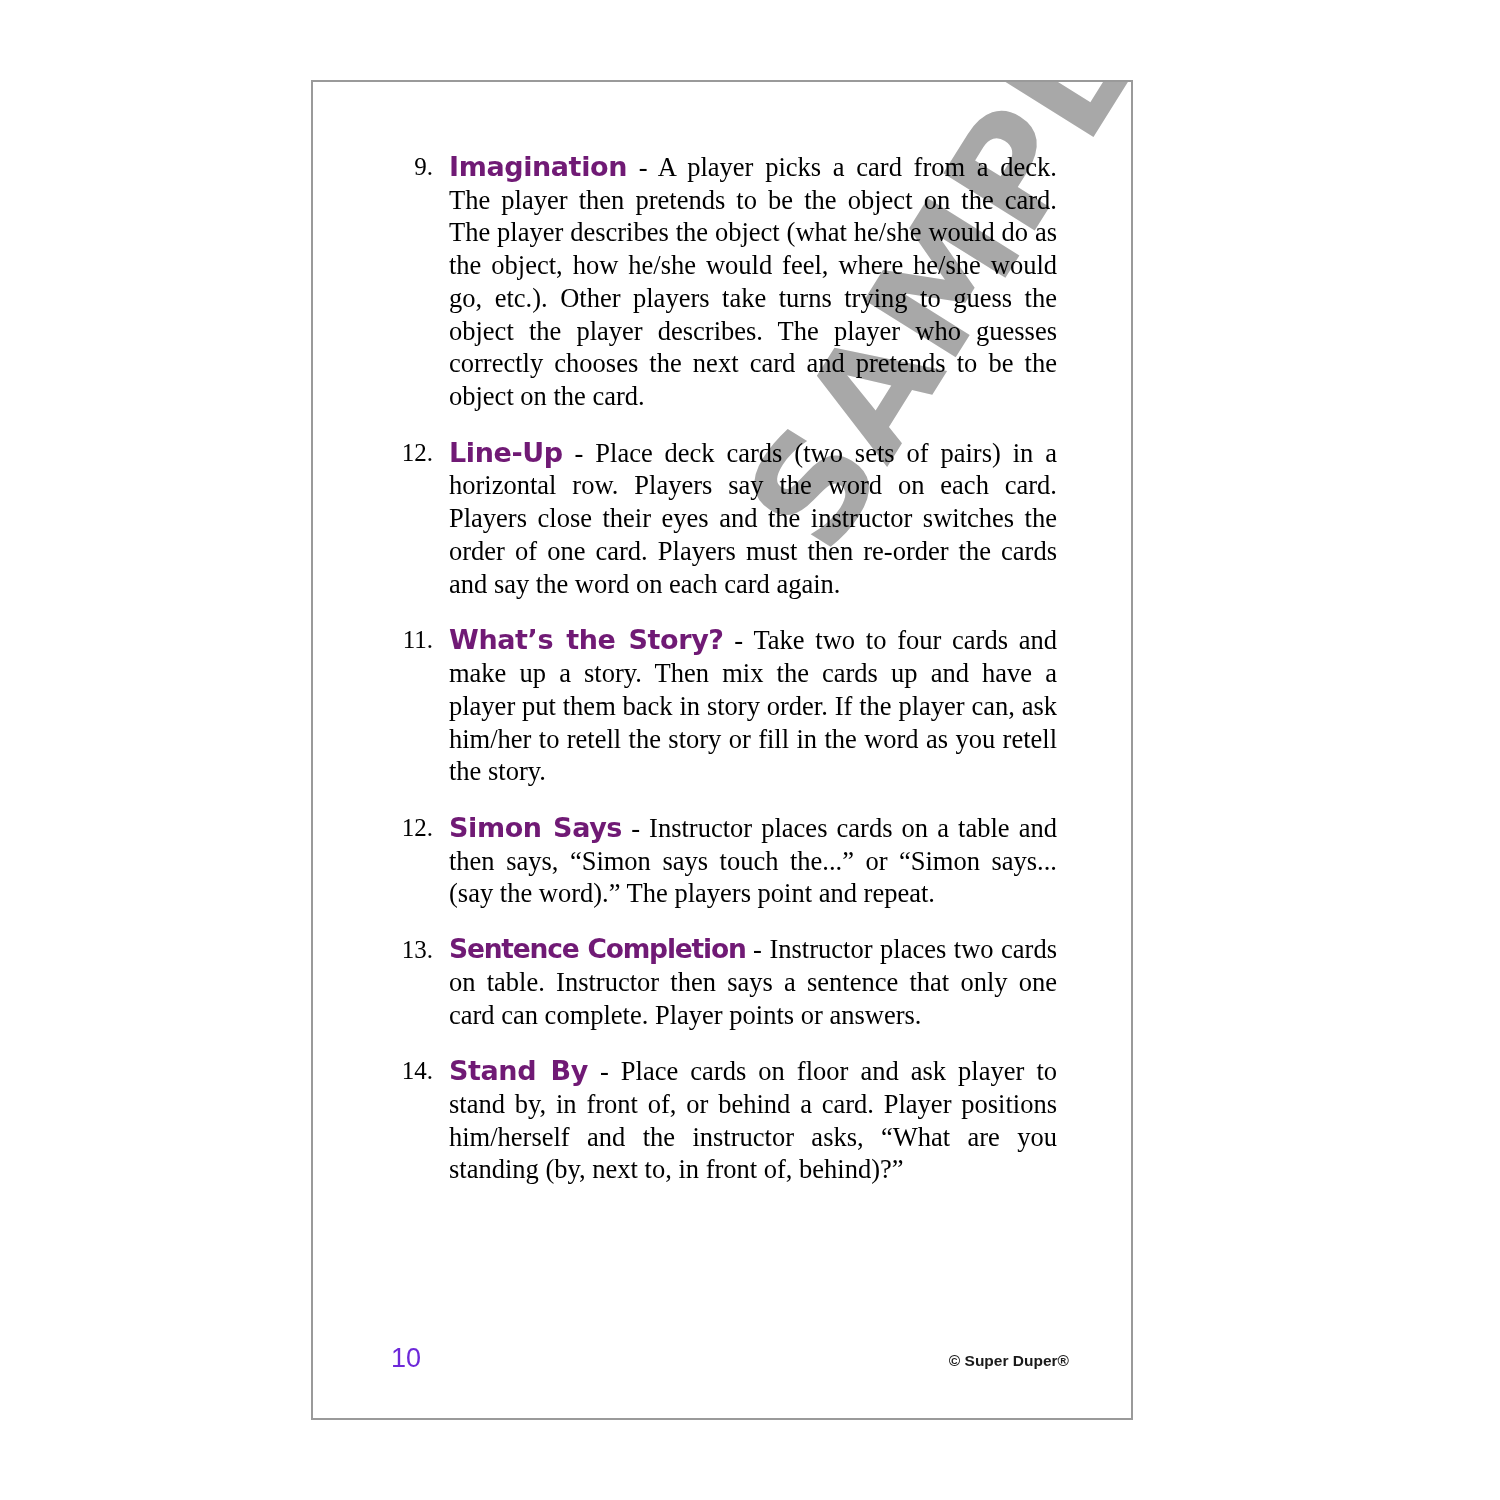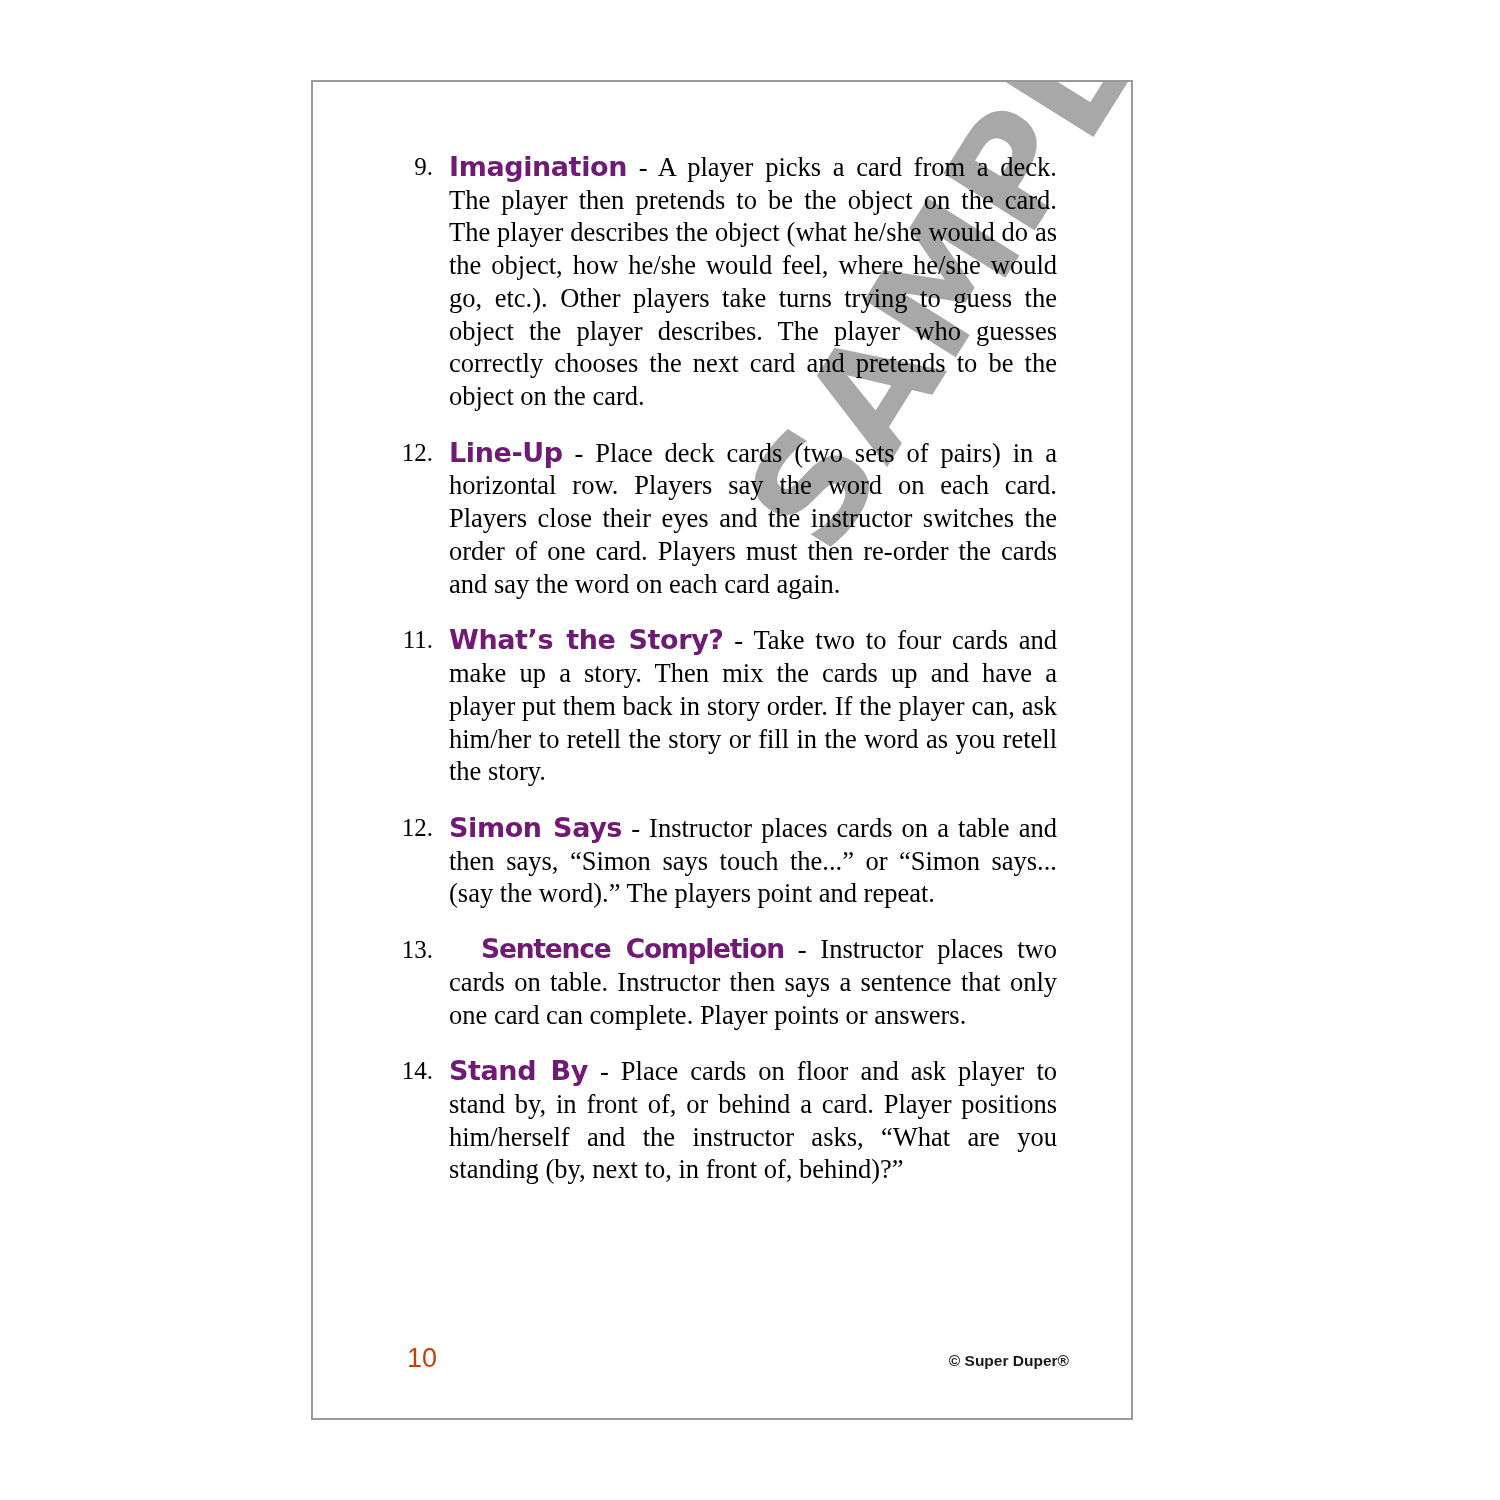--- a/index.html
+++ b/index.html
@@ -103,38 +103,37 @@
     letter-spacing: -0.4px;
     color: #701a75;
   }
   .item-body {
     font-family: "Liberation Serif", serif;
   }
 
   .item-title.tight {
     letter-spacing: -1.2px;
     font-size: 26.5px;
-    margin-left: 32px;
   }
 
   
   .page-footer {
     position: absolute;
     left: 78px;
     right: 62px;
     bottom: 44px;
     height: 34px;
   }
   .page-number {
     position: absolute;
-    left: 16px;
+    left: 0;
     bottom: 0;
     font-family: "Liberation Sans", sans-serif;
     font-size: 27px;
-    color: #c2410c;
+    color: #6d28d9;
   }
   .copyright {
     position: absolute;
     right: 0;
     bottom: 4px;
     font-family: "Liberation Sans", sans-serif;
     font-size: 15.5px;
     font-weight: bold;
     color: #1a1a1a;
     text-align: center;

